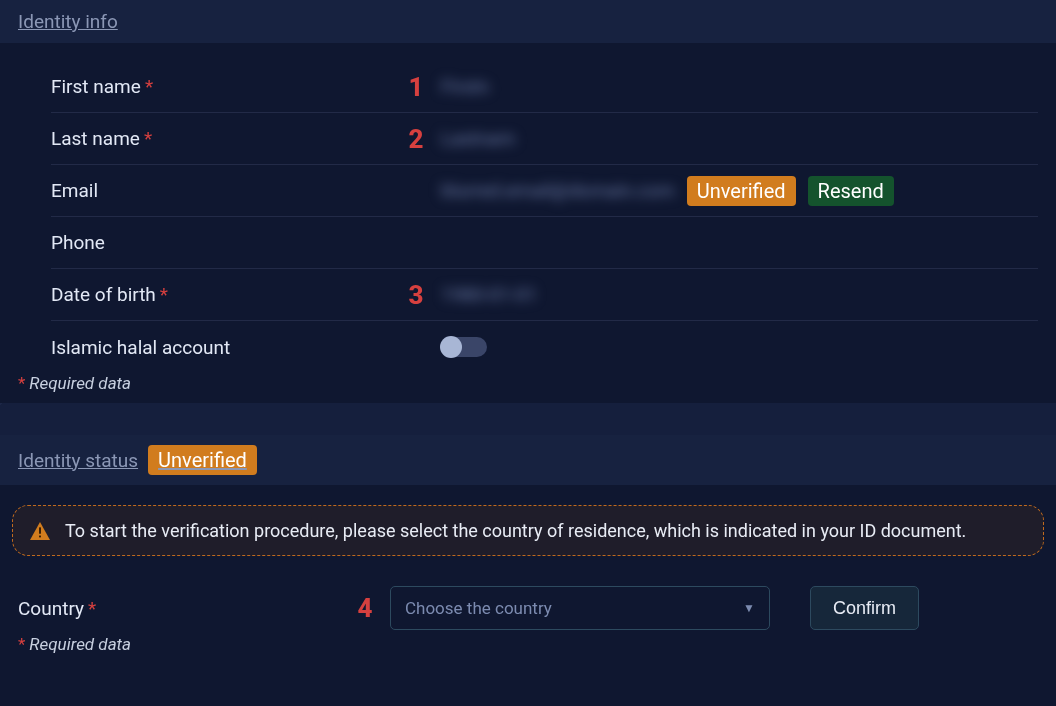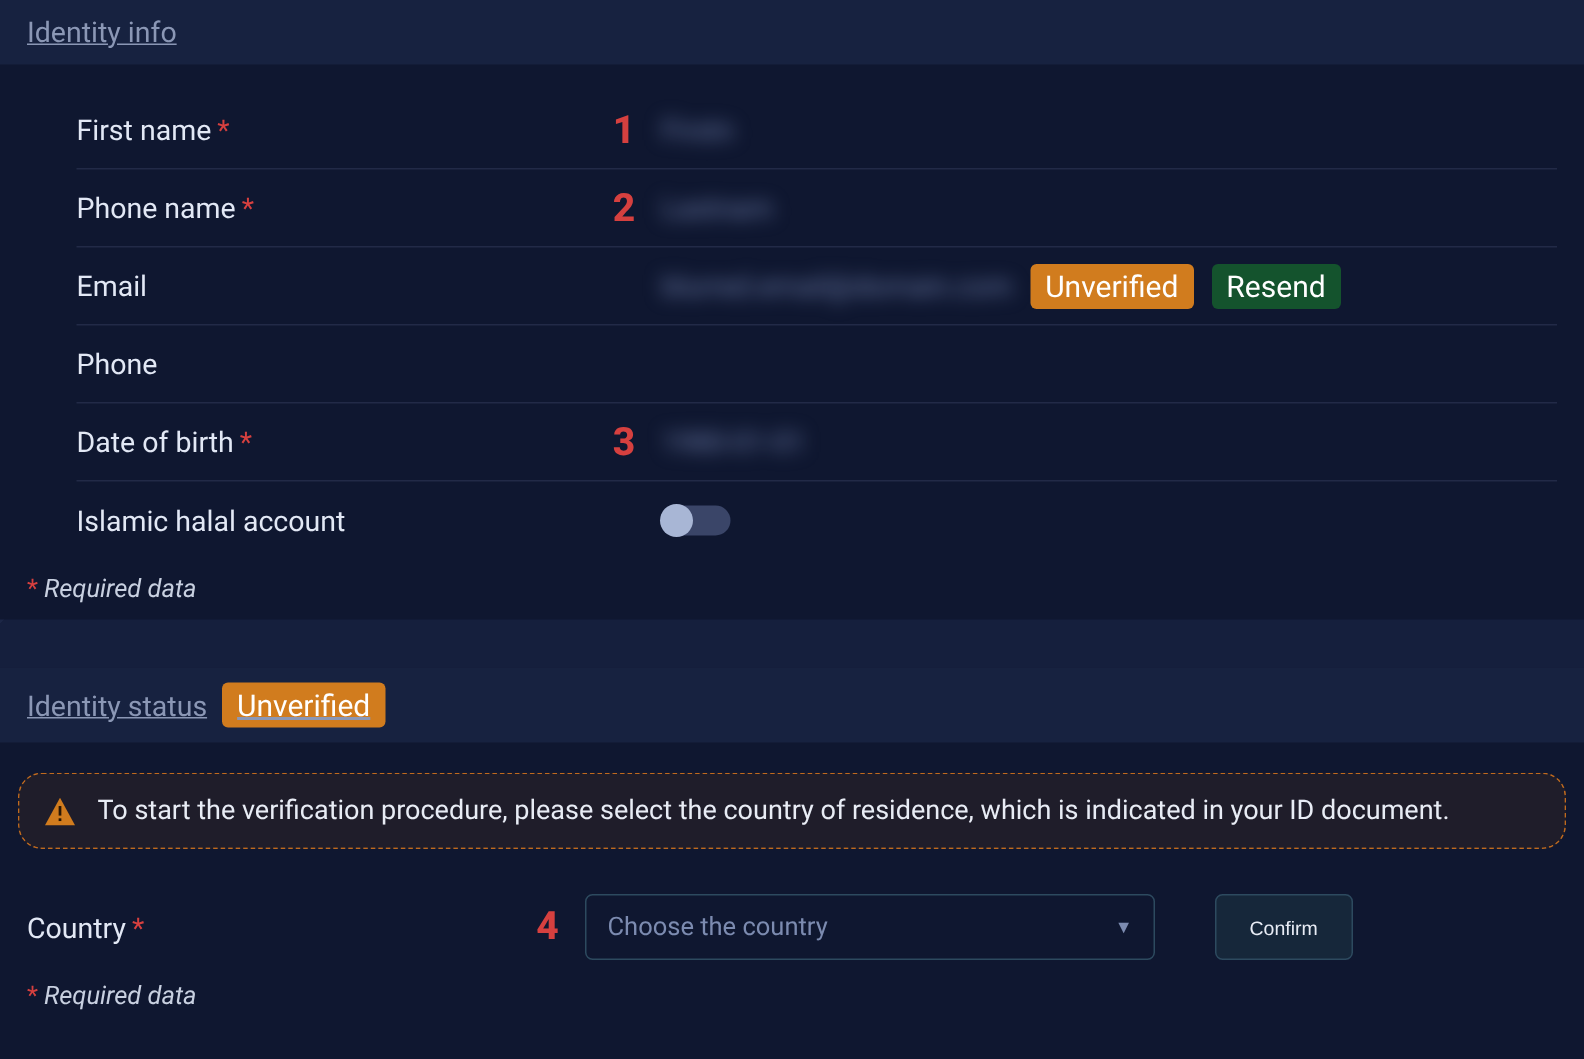--- a/index.html
+++ b/index.html
@@ -103,21 +103,20 @@
     background: #a8b6d5;
     border-radius: 50%;
     position: absolute;
     top: -1px;
     left: -1px;
   }
 
   .required-footnote {
     font-style: italic;
     color: #c8d0e0;
-    margin-top: 10px;
     font-size: 17px;
   }
   .required-footnote .ast { color: #d6403f; font-style: normal; margin-right: 4px; }
 
   .gap-strip {
     height: 32px;
     background: #151f3d;
     background-image: linear-gradient(135deg, rgba(80,95,140,.12) 0, rgba(80,95,140,.12) 2px, transparent 2px, transparent 14px);
   }
 
@@ -162,21 +161,21 @@
   }
   .caret { color: #7c8bb0; font-size: 12px; }
 
   .confirm-btn {
     height: 44px;
     padding: 0 22px;
     border: 1px solid #2d4a5f;
     border-radius: 5px;
     background: #16273a;
     color: #e8ecf5;
-    font-size: 13px;
+    font-size: 18px;
     cursor: pointer;
   }
 </style>
 </head>
 <body>
 
 <div class="section-header">
   <span>Identity info</span>
 </div>
 
@@ -187,21 +186,21 @@
       <span>First name</span><span class="required-asterisk">*</span>
     </div>
     <div class="marker-col"><span class="marker">1</span></div>
     <div class="value-col">
       <span class="blur-value">Firstn</span>
     </div>
   </div>
 
   <div class="field-row">
     <div class="field-label">
-      <span>Phone name</span><span class="required-asterisk">*</span>
+      <span>Last name</span><span class="required-asterisk">*</span>
     </div>
     <div class="marker-col"><span class="marker">2</span></div>
     <div class="value-col">
       <span class="blur-value">Lastnam</span>
     </div>
   </div>
 
   <div class="field-row">
     <div class="field-label">Email</div>
     <div class="marker-col"></div>

